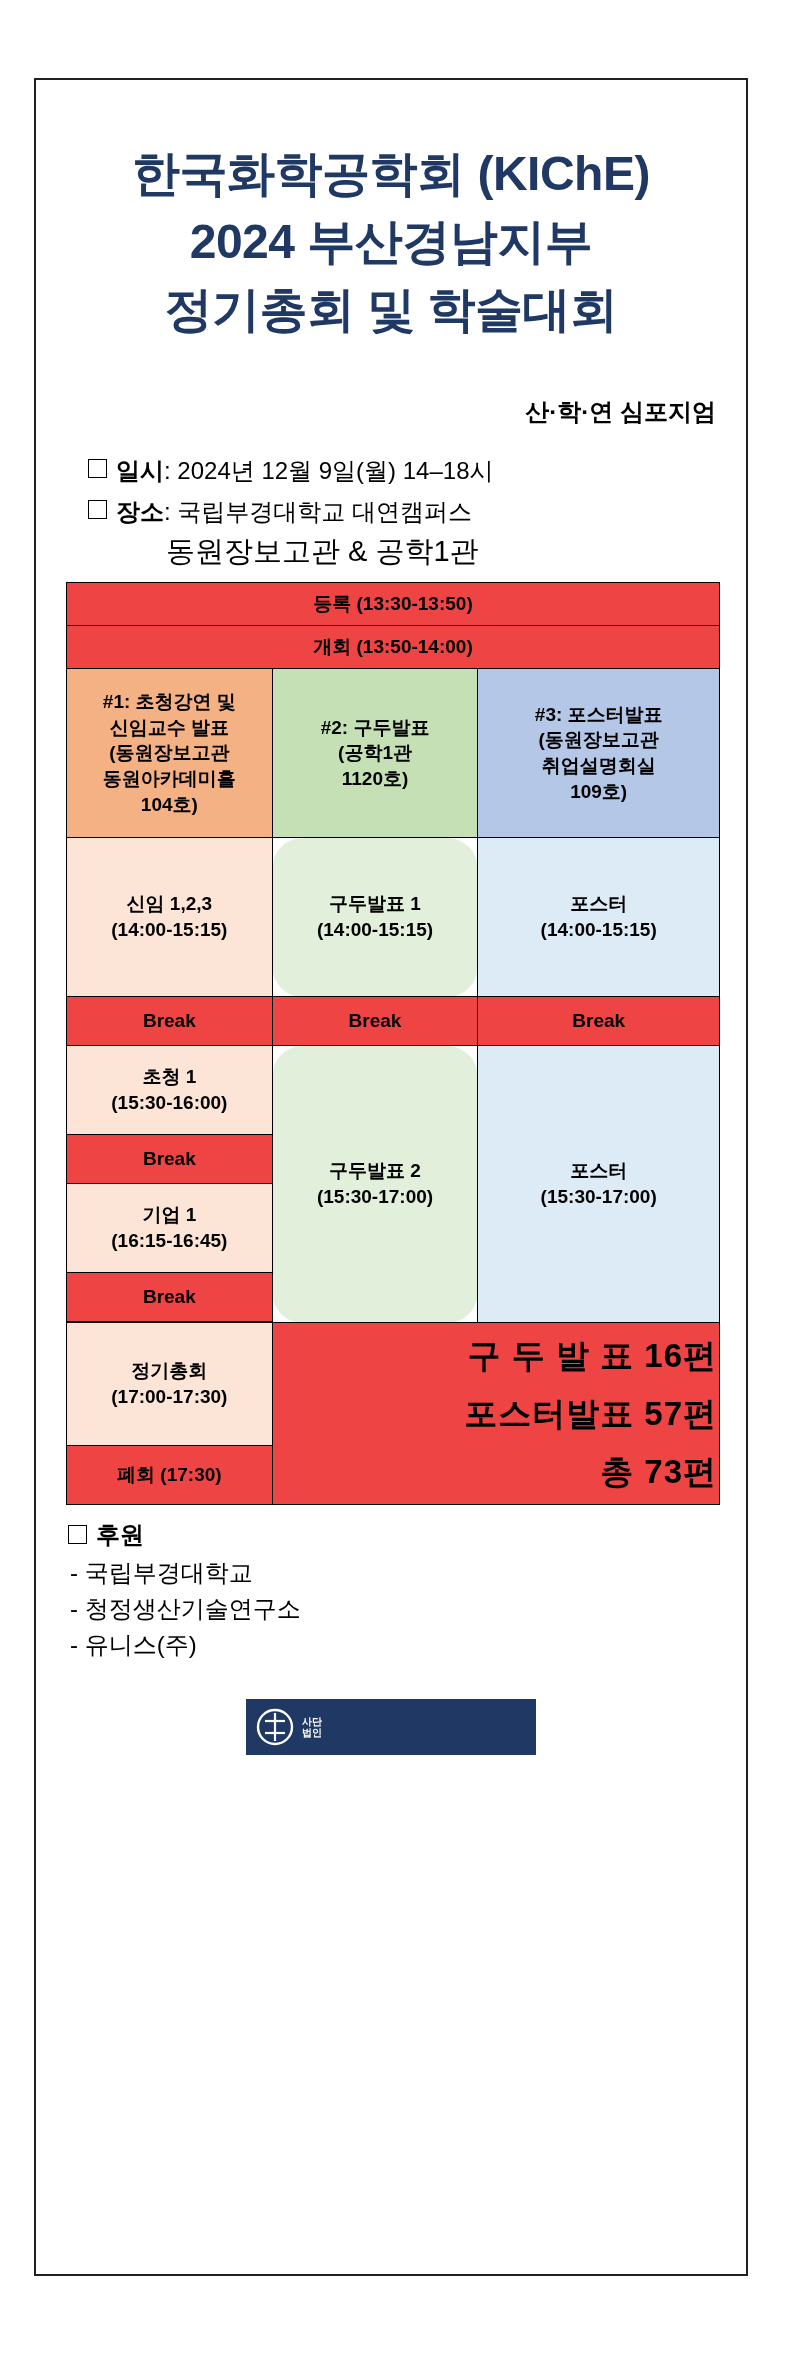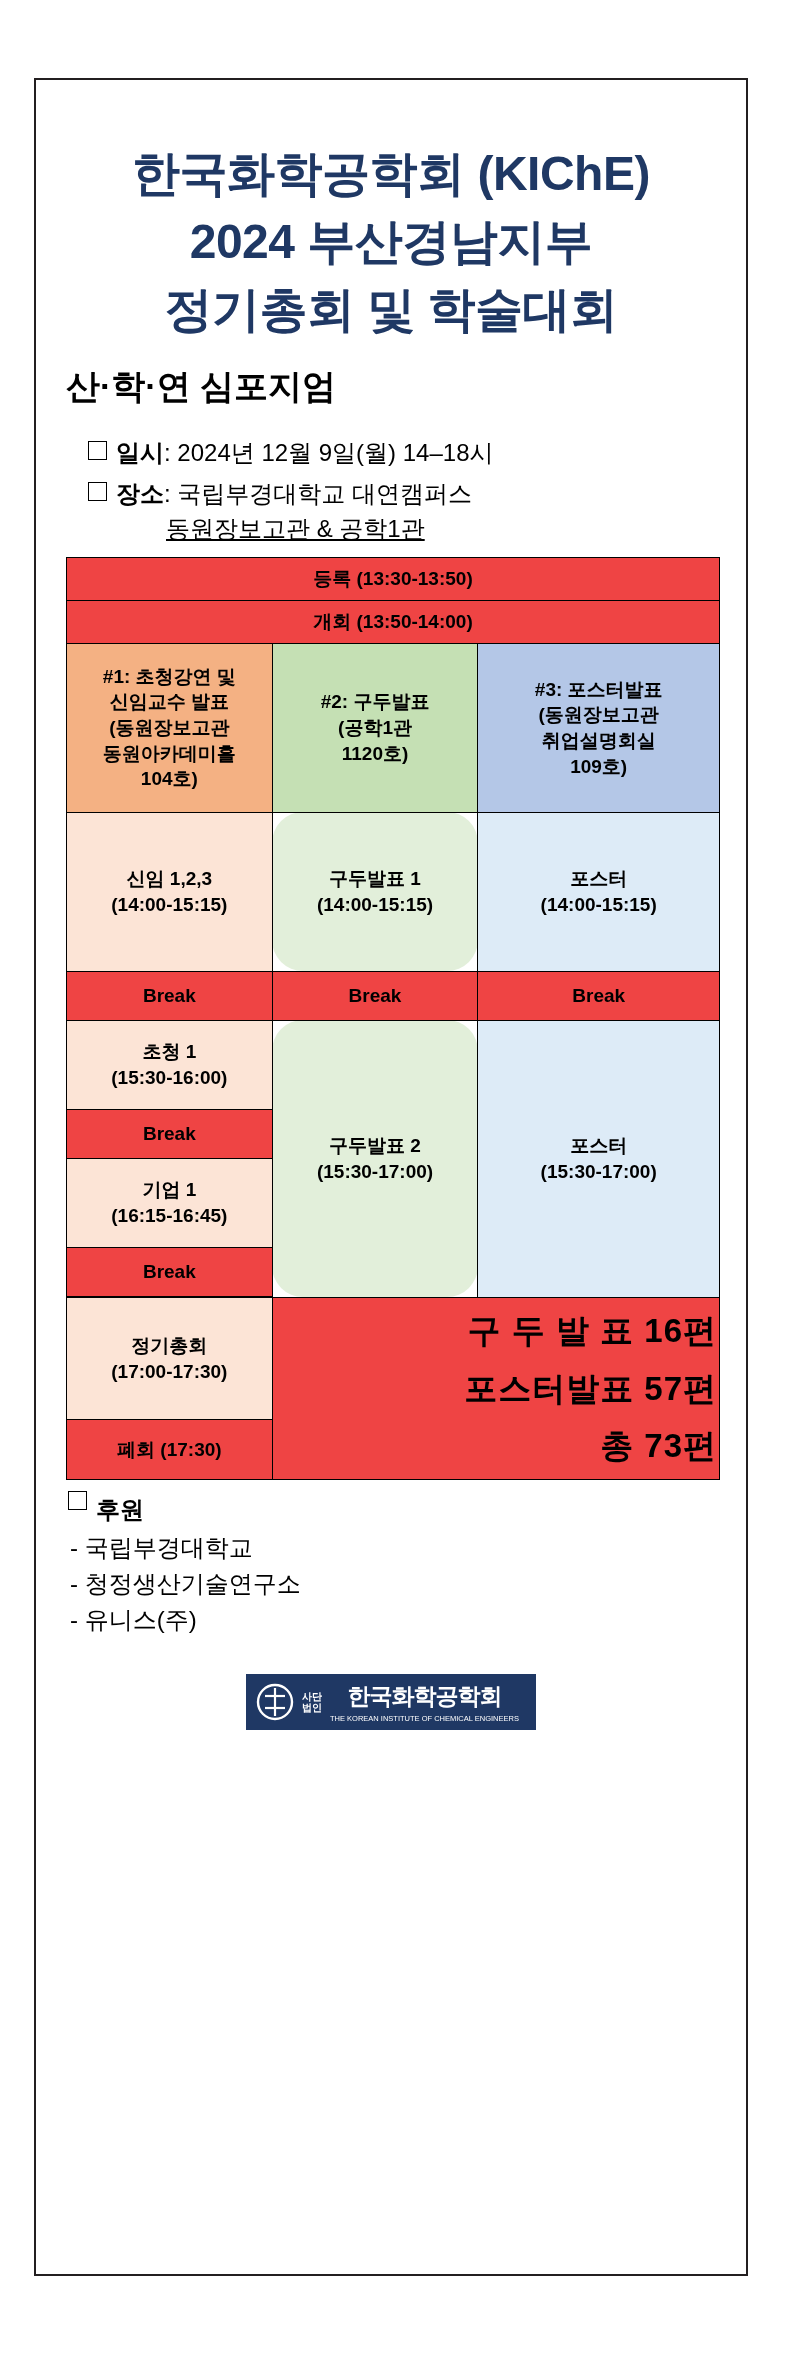--- a/index.html
+++ b/index.html
@@ -29,24 +29,24 @@
   .title {
     text-align: center;
     color: #1f3864;
     font-weight: bold;
     font-size: 48px;
     line-height: 1.42;
     letter-spacing: -0.5px;
   }
   .title div { white-space: nowrap; }
   .subtitle {
-    text-align: left;
-    font-weight: bold;
-    font-size: 34px;
-    margin-top: 20px;
+    text-align: right;
+    font-weight: bold;
+    font-size: 24px;
+    margin-top: 52px;
     letter-spacing: 0px;
   }
   .infoblock {
     margin-top: 26px;
     font-size: 24px;
     line-height: 1.45;
   }
   .info-line {
     display: flex;
     align-items: baseline;
@@ -64,22 +64,21 @@
   }
   .info-label {
     font-weight: bold;
     white-space: nowrap;
   }
   .info-val {
     white-space: nowrap;
   }
   .info-sub {
     padding-left: 100px;
-    font-size: 24px;
-    text-decoration: underline;
+    font-size: 29px;
   }
 
   
   table.sched {
     margin-top: 10px;
     border-collapse: collapse;
     width: 654px;
     table-layout: fixed;
     font-size: 19px;
     font-weight: bold;
@@ -114,21 +113,21 @@
     letter-spacing: 1px;
   }
   .counts .row { display: block; }
   .sponsor {
     margin-top: 12px;
     font-size: 24px;
     line-height: 1.5;
   }
   .sponsor .head {
     display: flex;
-    align-items: flex-start;
+    align-items: center;
     font-weight: bold;
     padding-left: 2px;
   }
   .sponsor ul {
     margin: 2px 0 0 0;
     padding: 0;
     list-style: none;
   }
   .sponsor li {
     padding-left: 4px;
@@ -325,21 +324,17 @@
             <circle cx="19" cy="19" r="17" fill="none" stroke="#ffffff" stroke-width="2.4"></circle>
             <path d="M19 5 L19 33" stroke="#ffffff" stroke-width="2.2"></path>
             <path d="M9 13 L29 13" stroke="#ffffff" stroke-width="2.2"></path>
             <path d="M9 25 L29 25" stroke="#ffffff" stroke-width="2.2"></path>
           </svg>
         </div>
         <div class="logo-left">
           <div>사단</div>
           <div>법인</div>
         </div>
-        <div class="logo-textcol">
-          <div class="logo-ko">한국화학공학회</div>
-          <div class="logo-en">THE KOREAN INSTITUTE OF CHEMICAL ENGINEERS</div>
-        </div>
       </div>
     </div>
 
   </div>
 </div>
 
 </body></html>

